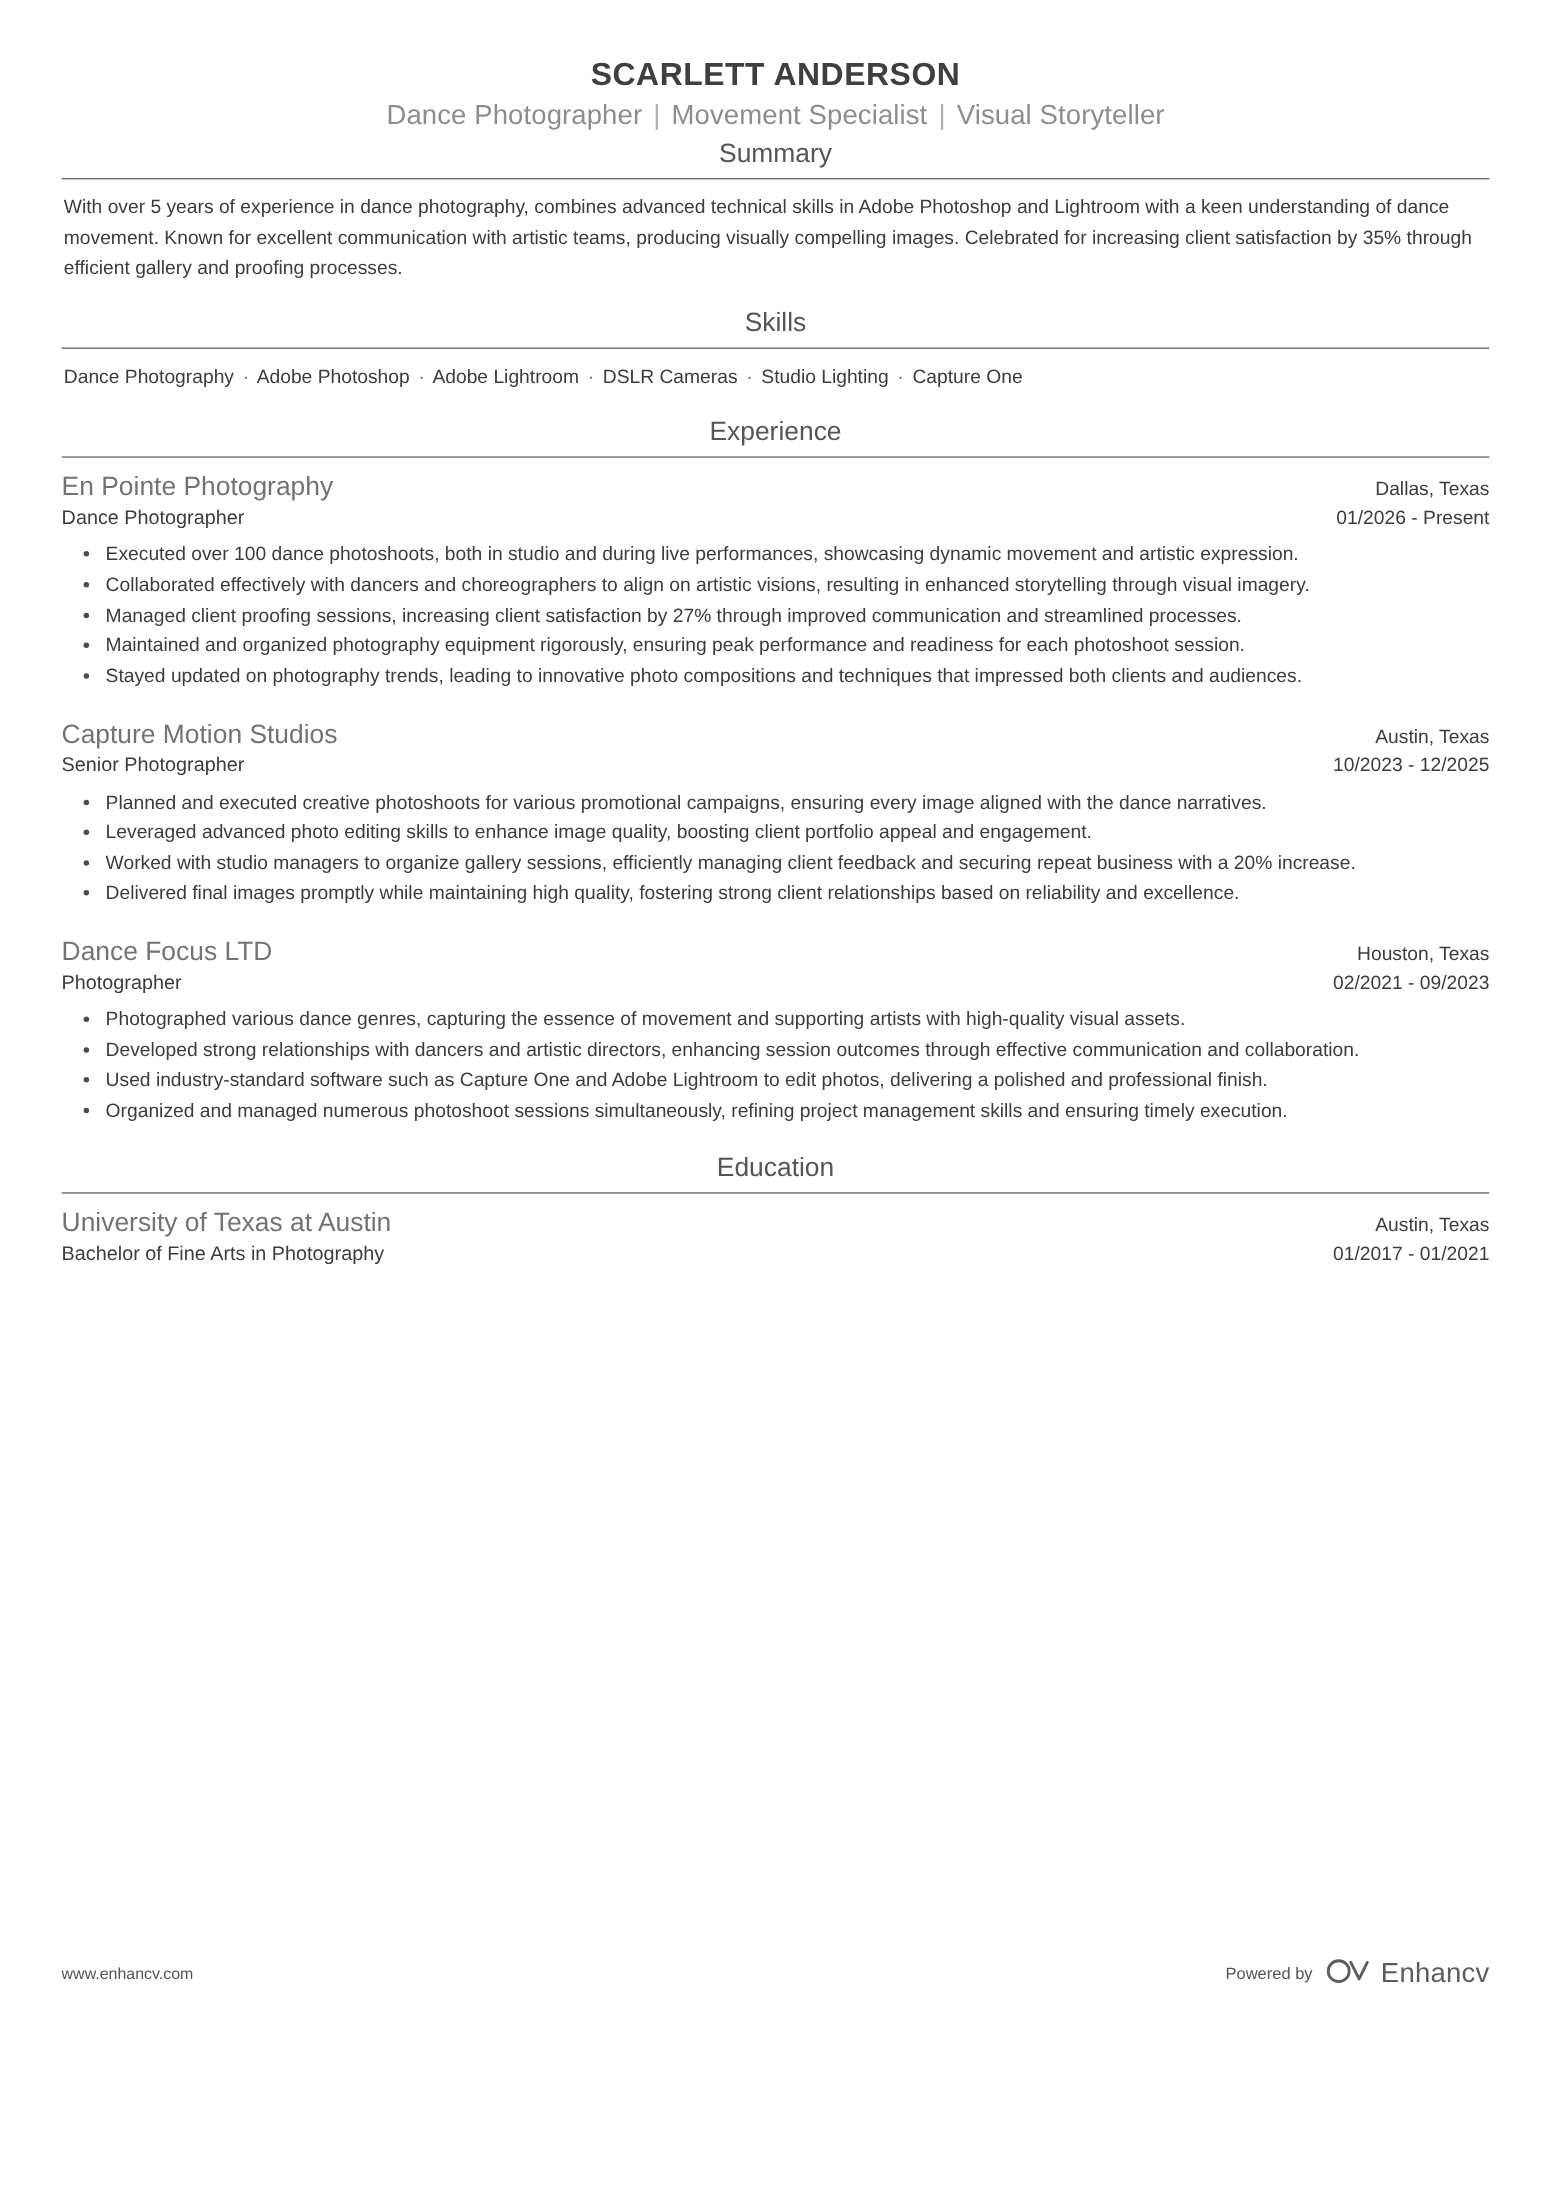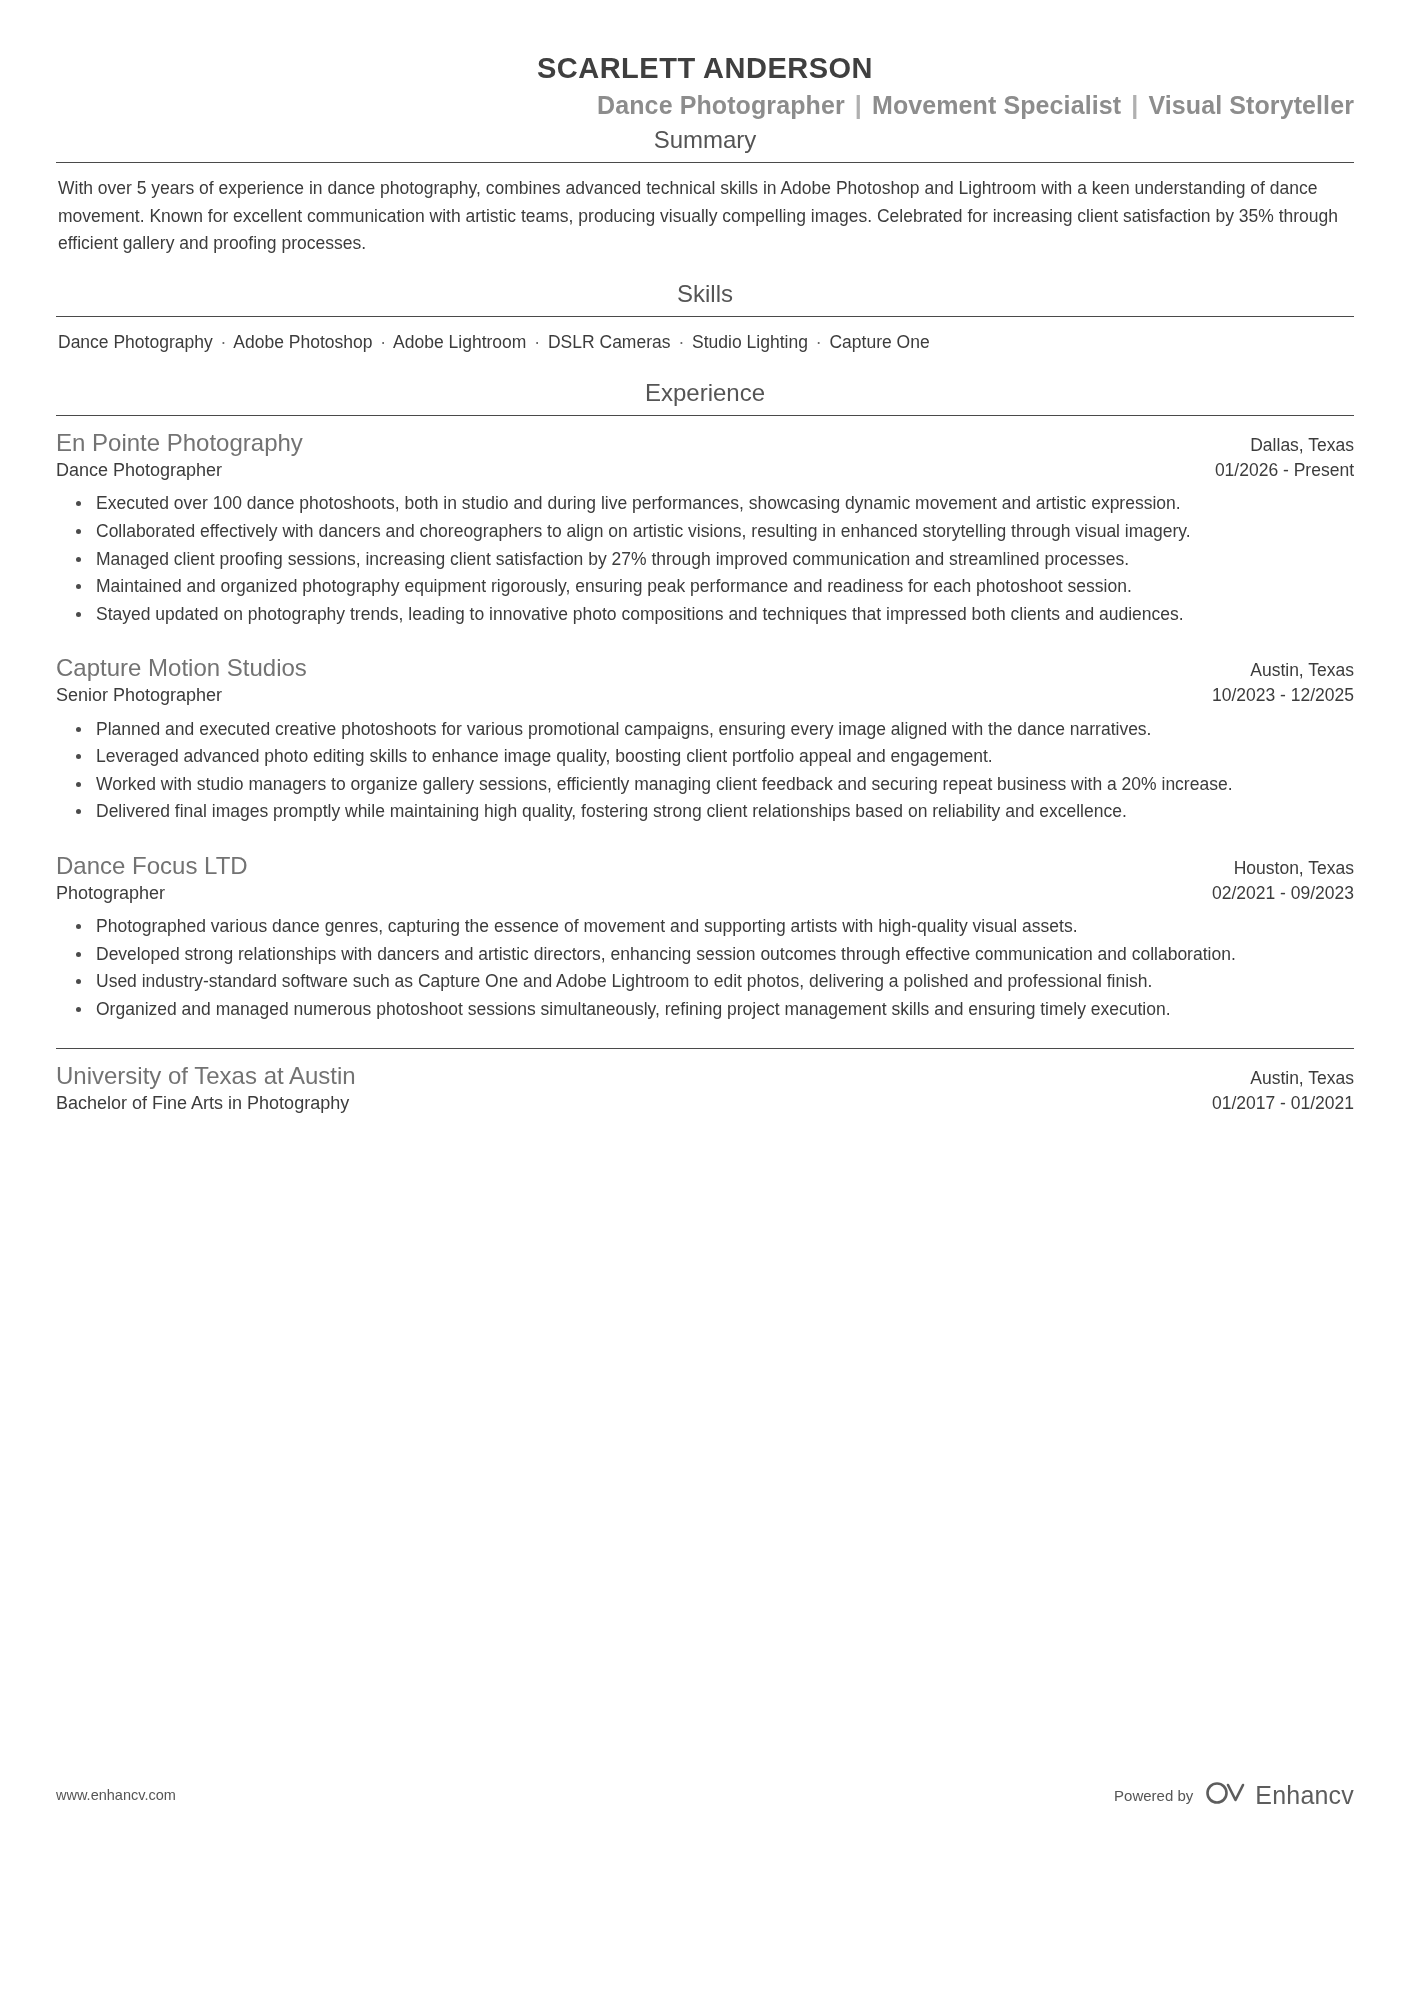--- a/index.html
+++ b/index.html
@@ -25,24 +25,24 @@
   
   .name {
     text-align: center;
     font-size: 29px;
     font-weight: bold;
     letter-spacing: 0.5px;
     color: #3f3f3f;
     margin: 12px 0 6px 0;
   }
   .headline {
-    text-align: right;
+    text-align: center;
     font-size: 25px;
     color: #8d8d8d;
-    font-weight: bold;
+    font-weight: normal;
     margin: 0 0 6px 0;
     letter-spacing: 0.1px;
   }
   .headline .bar {
     color: #b0b0b0;
     padding: 0 3px;
   }
   .contact {
     text-align: center;
     font-size: 17px;
@@ -284,20 +284,21 @@
           <li>Developed strong relationships with dancers and artistic directors, enhancing session outcomes through effective communication and collaboration.</li>
           <li>Used industry-standard software such as Capture One and Adobe Lightroom to edit photos, delivering a polished and professional finish.</li>
           <li>Organized and managed numerous photoshoot sessions simultaneously, refining project management skills and ensuring timely execution.</li>
         </ul>
       </div>
 
     </div>
   </div>
 
   <div class="section education">
+    <div class="section-title">Education</div>
     <div class="rule"></div>
     <div class="entry">
       <div class="entry-row">
         <div class="org">University of Texas at Austin</div>
         <div class="loc">Austin, Texas</div>
       </div>
       <div class="entry-row">
         <div class="role">Bachelor of Fine Arts in Photography</div>
         <div class="dates">01/2017 - 01/2021</div>
       </div>

